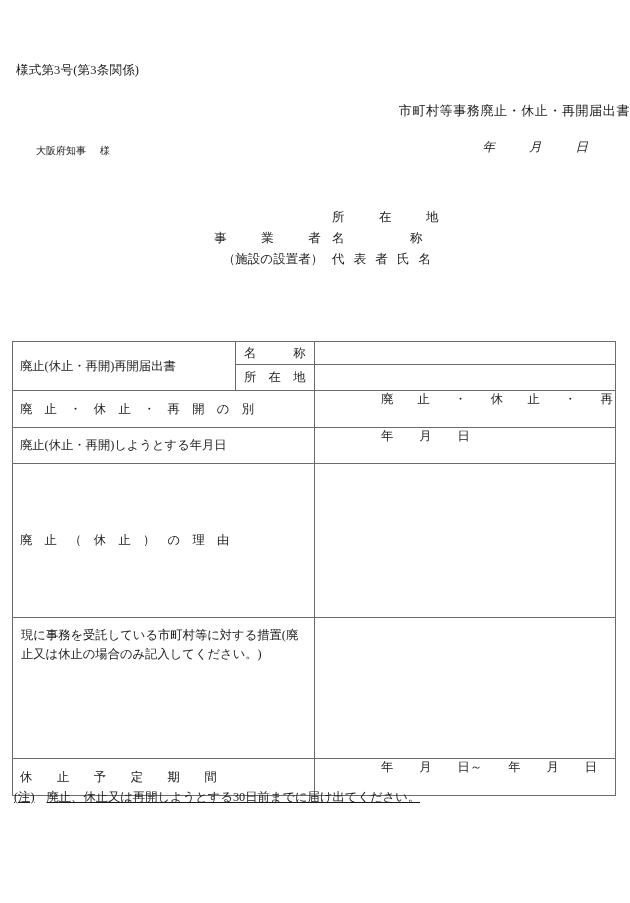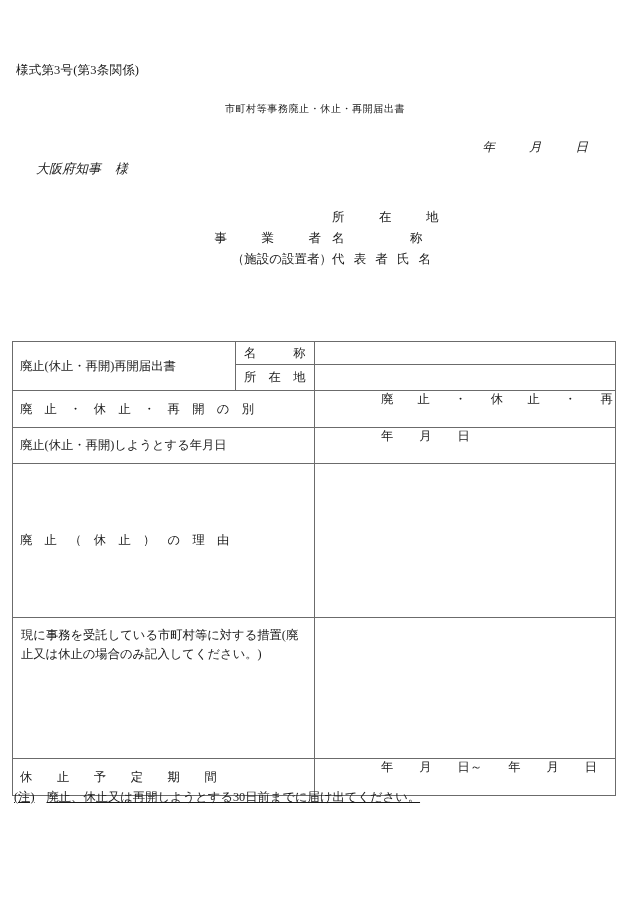--- a/index.html
+++ b/index.html
@@ -29,62 +29,61 @@
     top: 62px;
     font-size: 12.5px;
     letter-spacing: 0.2px;
     white-space: nowrap;
   }
   .doc-title {
     position: absolute;
     left: 0;
     right: 0;
     top: 102px;
-    text-align: center;
-    font-size: 10px;
+    text-align: right;
+    font-size: 13px;
     letter-spacing: 0.6px;
     white-space: nowrap;
   }
   .date-line {
     position: absolute;
     right: 42px;
     top: 139px;
     font-size: 12.5px;
     white-space: nowrap;
     font-style: italic;
   }
   .date-line .sp { display: inline-block; width: 34px; }
   .addressee {
     position: absolute;
     left: 36px;
-    top: 160px;
-    font-size: 13px;
-    white-space: nowrap;
-    font-style: italic;
+    top: 144px;
+    font-size: 10px;
+    white-space: nowrap;
   }
   .addressee .gap { display: inline-block; width: 14px; }
 
   
   .applicant {
     position: absolute;
     left: 214px;
     top: 205px;
     width: 310px;
     font-size: 12.5px;
   }
   .app-row {
     display: flex;
     align-items: flex-end;
     height: 21px;
   }
   .app-left {
     width: 118px;
     flex: 0 0 118px;
     white-space: nowrap;
-    text-align: right;
+    text-align: center;
   }
   .app-right {
     white-space: nowrap;
   }
   .sp-wide {
     letter-spacing: 11px;
   }
   .sp-mid {
     letter-spacing: 7px;
   }

